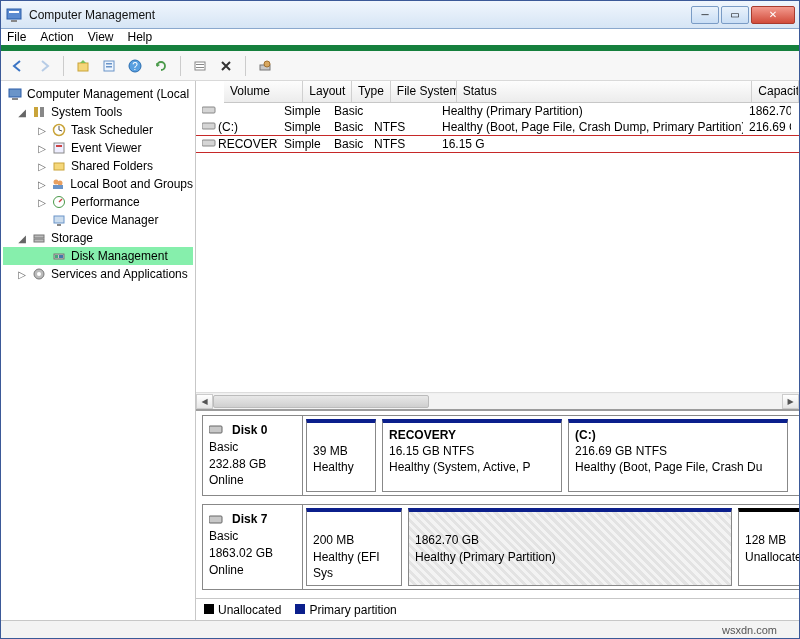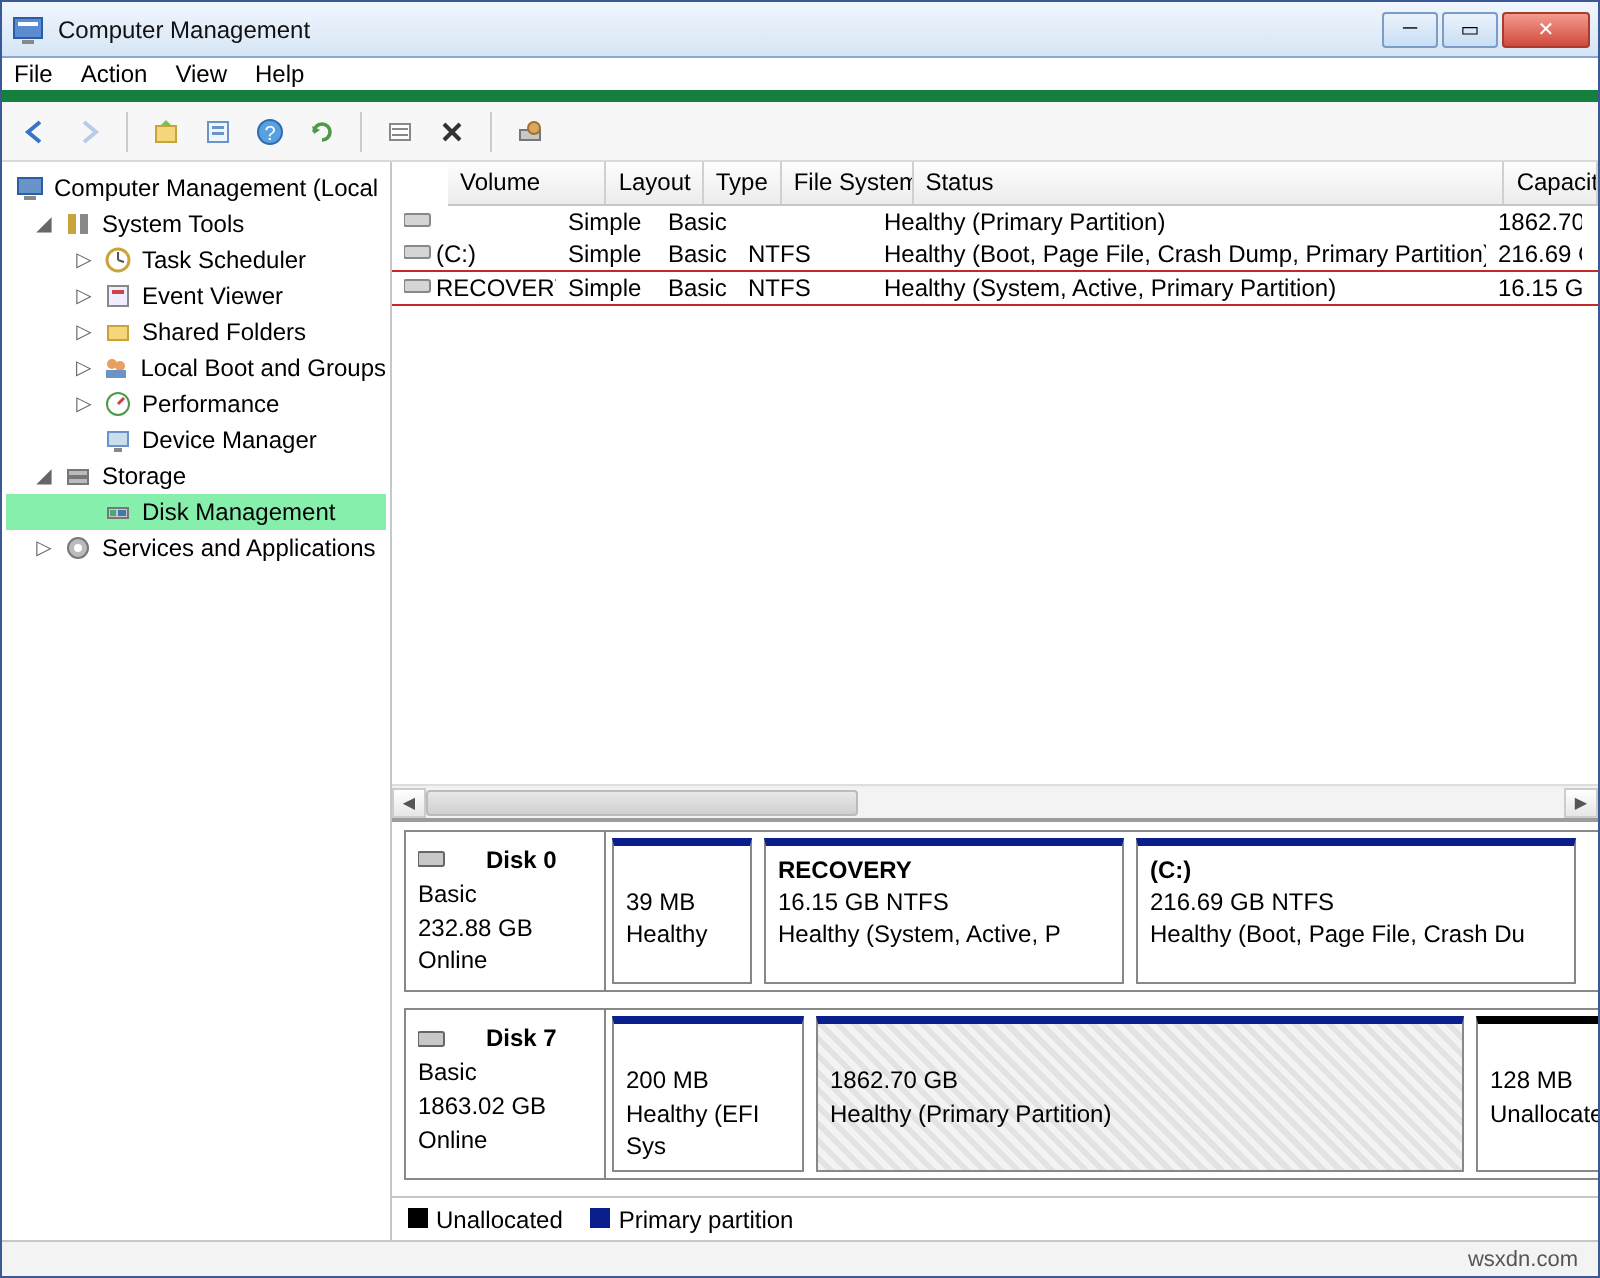--- a/index.html
+++ b/index.html
@@ -33,30 +33,30 @@
 .vr .disk-ic{width:14px;height:12px;display:inline-flex;align-items:center;margin-right:2px;}
 .col-v{width:82px;} .col-l{width:50px;} .col-t{width:40px;} .col-f{width:68px;} .col-s{width:307px;} .col-c{width:48px; text-align:right;}
 .spacer { flex: 1; position:relative;}
 .hsb { height:17px; background:#f0f0f0; border-top:1px solid #ddd; display:flex; align-items:center;}
 .hsb .ar{width:17px;height:15px;border:1px solid #ccc;background:linear-gradient(#fff,#e6e6e6);display:flex;align-items:center;justify-content:center;font-size:8px;color:#555;}
 .hsb .track{flex:1;background:#f3f3f3;position:relative;height:15px;}
 .hsb .thumb{position:absolute;left:0;width:38%;height:13px;top:1px;background:linear-gradient(#e8e8e8,#cfcfcf);border:1px solid #bbb;border-radius:2px;}
 .disks { border-top: 2px solid #9c9c9c; padding: 4px 6px 0 6px; overflow:hidden;}
 .disk-block { display: flex; border: 1px solid #888; margin-bottom: 8px; background:#fff;}
 .disk-info { width: 100px; padding: 6px; border-right: 1px solid #888; line-height:1.4;}
-.disk-info b{display:flex;align-items:center;gap:20px;}
+.disk-info b{display:flex;align-items:center;gap:9px;}
 .parts { flex:1; display:flex; flex-direction:column;}
 .part-row { flex:1; display:flex;}
 .part { border: 1px solid #888; margin: 3px; padding: 4px 6px; line-height:1.35; overflow:hidden;}
 .part.blue { border-top: 4px solid #0b1f8c; }
 .part.black { border-top: 4px solid #000; }
 .part.hatch { background: repeating-linear-gradient(45deg,#f3f3f3,#f3f3f3 3px,#e3e3e3 3px,#e3e3e3 6px); }
 .legend { height: 22px; border-top: 1px solid #c7c7c7; display:flex; align-items:center; padding:0 8px; gap:14px;}
 .legend .sw{width:10px;height:10px;display:inline-block;margin-right:4px;}
-.statusbar { height: 18px; border-top: 1px solid #c7c7c7; background:#f3f3f3; display:flex; align-items:center; padding:0 10px; font-size:11px; color:#555;}
+.statusbar { height: 18px; border-top: 1px solid #c7c7c7; background:#f3f3f3; display:flex; align-items:center; padding:0 22px; font-size:11px; color:#555;}
 .statusbar .sbr{margin-left:auto;}
 .vsb{width:17px;background:#f0f0f0;border-left:1px solid #ddd;}
 .disks-wrap{display:flex;}
 .disks-col{flex:1;}
 svg{display:block;}
 </style>
 </head>
 <body>
 
 <div class="titlebar">
@@ -293,21 +293,20 @@
       </div>
       <div class="vr hl">
         <div class="vc col-v"><span class="disk-ic">
               <svg width="14" height="10">
                 <rect x="0" y="2" width="13" height="6" rx="1" fill="#d5d5d5" stroke="#888"></rect>
               </svg>
             </span><span>RECOVERY</span></div>
         <div class="vc col-l">Simple</div>
         <div class="vc col-t">Basic</div>
         <div class="vc col-f">NTFS</div>
-        <div class="vc col-s">Healthy (System, Active, Primary Partition)</div>
         <div class="vc col-c">16.15 GI</div>
       </div>
     </div>
     <div class="spacer"></div>
     <div class="hsb">
       <div class="ar">◀</div>
       <div class="track">
           <div class="thumb"></div>
         </div>
       <div class="ar">▶</div>

